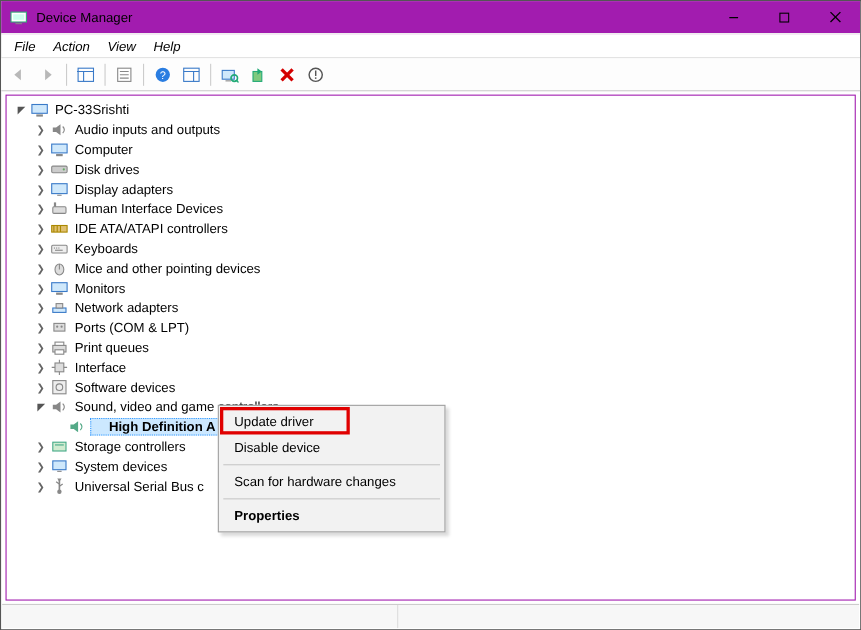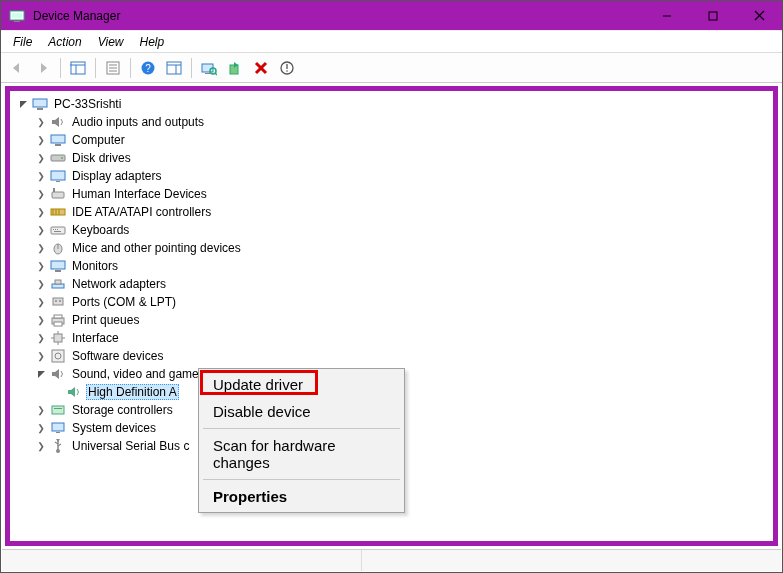--- a/index.html
+++ b/index.html
@@ -64,21 +64,21 @@
     display:flex; align-items:center; justify-content:center;
     border:1px solid transparent;
   }
   .toolbar .sep {
     width:1px; height:20px; background:#ccc; margin:0 3px;
   }
   
   .treewrap {
     position:absolute;
     top: 85px; left:4px; right:4px; bottom: 26px;
-    border:5px solid #a21caf;
+    border:1px solid #a21caf;
     overflow:auto;
     background:#fff;
   }
   .tree {
     padding: 4px 0;
   }
   .node {
     white-space:nowrap;
     height:18px;
     display:flex;
@@ -93,21 +93,21 @@
     font-size:9px;
     cursor:pointer;
   }
   .nicon {
     width:16px; height:16px;
     display:inline-block;
     margin-right:4px;
     flex-shrink:0;
   }
   .nlabel { padding:1px 2px; }
-  .selected .nlabel { background:#cce8ff; border:1px dotted #3399ff; padding:0 1px;}
+  .selected .nlabel { background:#cce8ff; border:1px dotted #3399ff; padding:0 16px;font-weight:bold;}
   
   .statusbar {
     position:absolute;
     left:1px; right:1px; bottom:1px;
     height:22px;
     border-top:1px solid #ccc;
     background:#f7f7f7;
     display:flex;
   }
   .statusbar .cell { border-right:1px solid #ddd; width:360px; height:100%; }
@@ -116,21 +116,21 @@
     position:absolute;
     left:197px; top:367px;
     width:207px;
     background:#f2f2f2;
     border:1px solid #a0a0a0;
     box-shadow: 3px 3px 3px rgba(0,0,0,0.15);
     padding:2px;
   }
   .contextmenu .citem {
     padding:5px 12px;
-    font-size:15px;
+    font-size:12px;
     cursor:default;
   }
   .contextmenu .csep {
     height:1px; background:#c8c8c8; margin:3px 2px;
   }
   .contextmenu .bold { font-weight:bold; }
   .redbox {
     position:absolute;
     border:3px solid #e00000;
     pointer-events:none;

